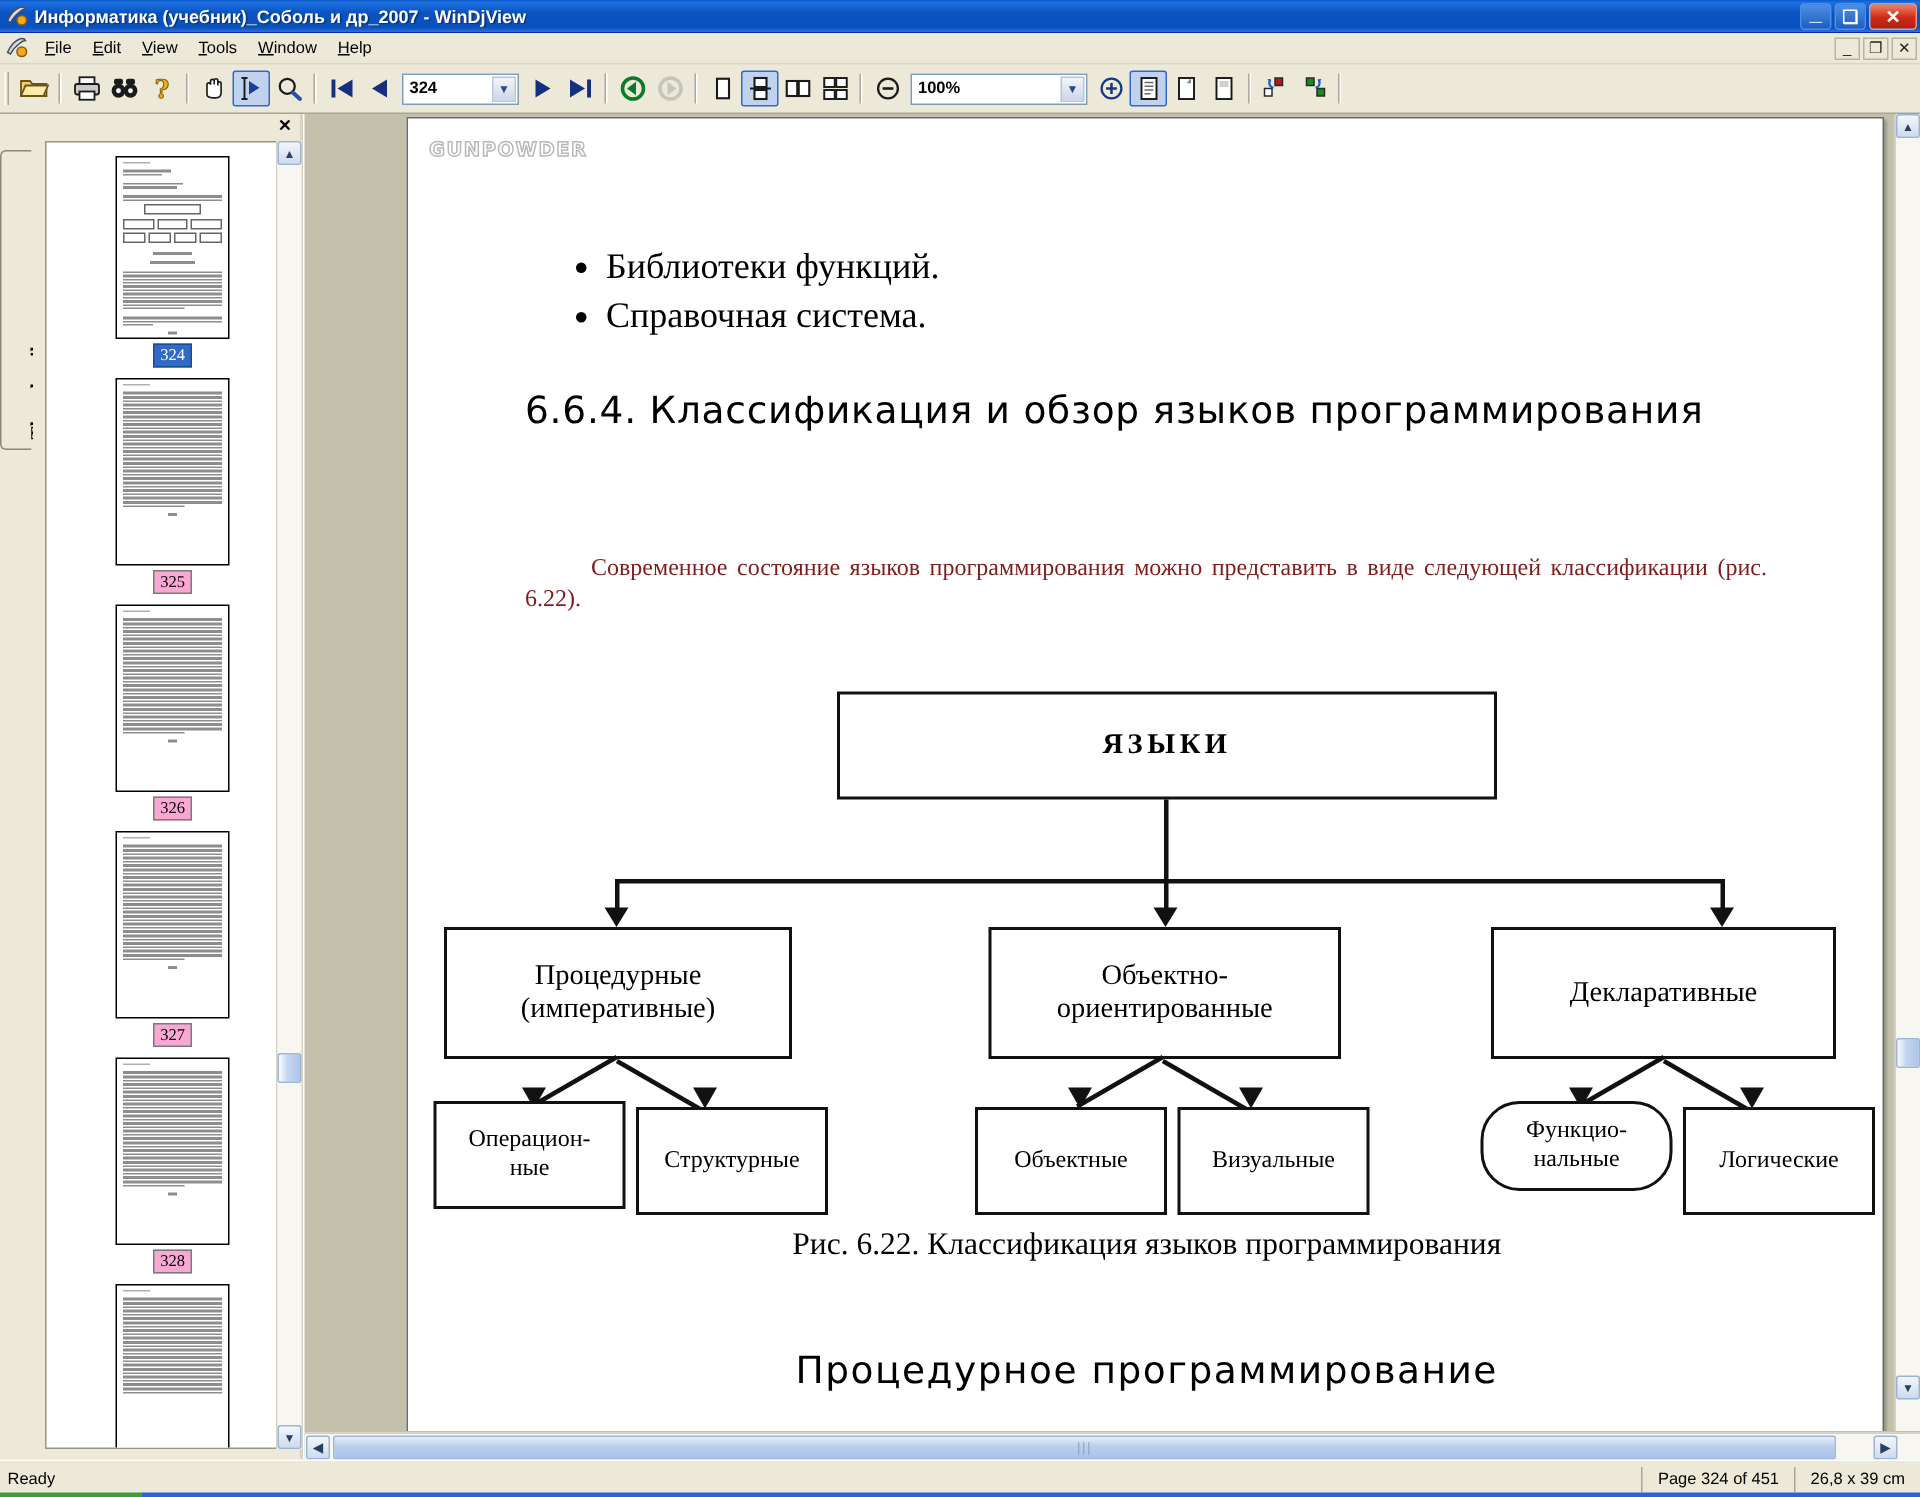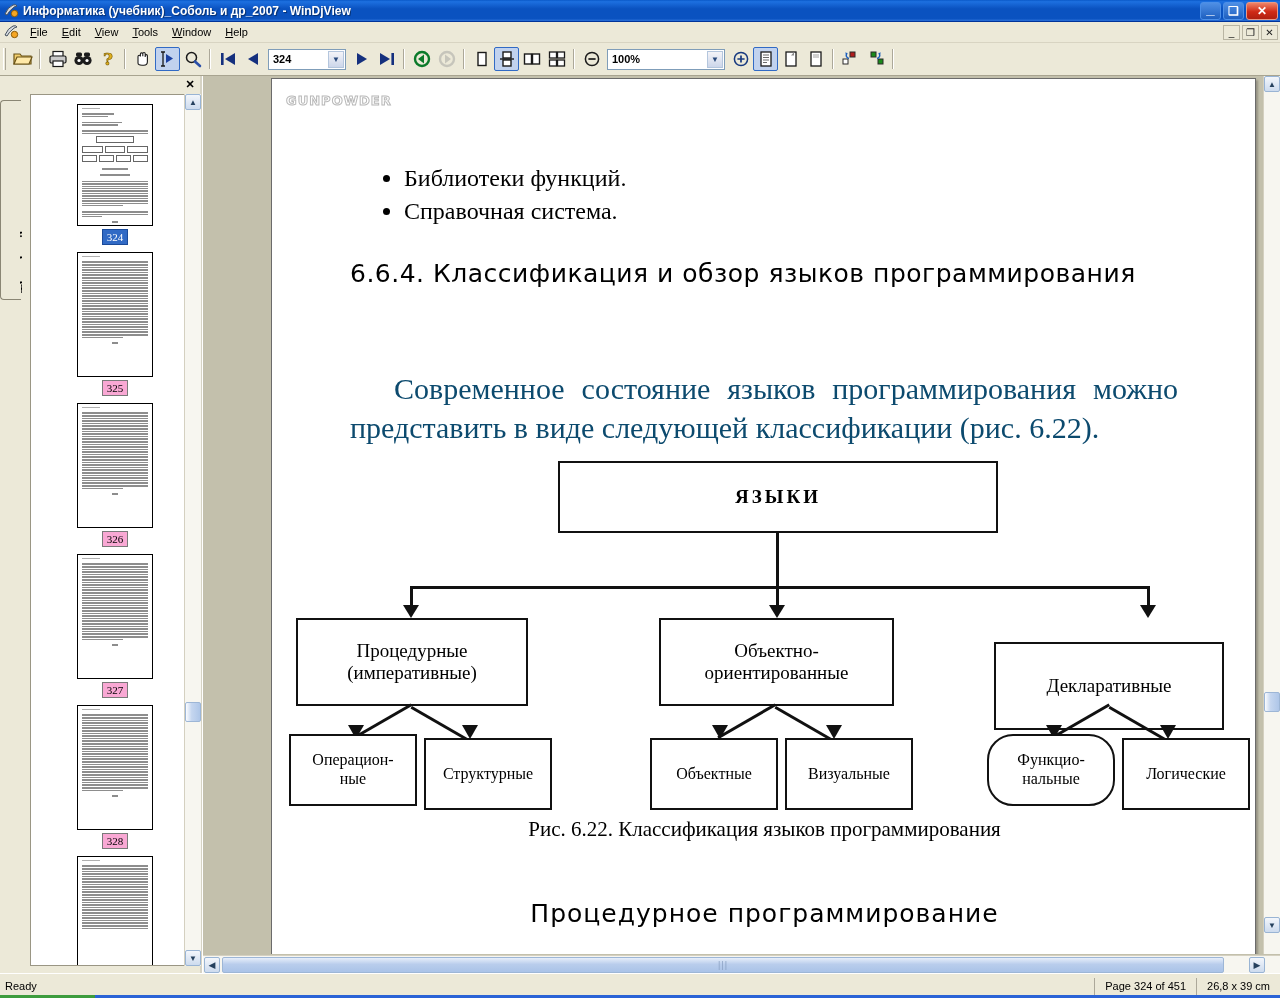--- a/index.html
+++ b/index.html
@@ -192,22 +192,22 @@
     line-height: 1.30; margin-bottom: 2px;
   }
   .bullets { padding-left: 22px; margin:0; }
   h2.sect {
     position: absolute; left: 78px; top: 178px; width: 820px; margin: 0;
     font-family: "DejaVu Sans", sans-serif; font-size: 25px; font-weight: normal;
     letter-spacing: .5px; line-height: 1.36; color: #000;
   }
   p.para {
     position: absolute; left: 78px; top: 290px; width: 828px; margin: 0;
-    font-family: "Liberation Serif", serif; font-size: 30px; line-height: 1.30;
-    text-align: justify; text-indent: 44px; color: #0c4a6e;
+    font-family: "Liberation Serif", serif; font-size: 16px; line-height: 1.30;
+    text-align: justify; text-indent: 44px; color: #7f1d1d;
   }
 
   
   #figure { position: absolute; left: 0px; top: 382px; width: 985px; height: 340px; }
   .nbox {
     position: absolute; border: 2px solid #111; background: #fff;
     display: flex; align-items: center; justify-content: center; text-align: center;
     font-family: "Liberation Serif", serif; color: #000; line-height: 1.18;
   }
   .nbox.root { font-weight: bold; letter-spacing: 3px; font-size: 19px; }
@@ -766,21 +766,21 @@
         <div class="arr" style="left:868px; top:144px;"></div>
 
         <div class="nbox lvl2" style="left:24px; top:157px; width:232px; height:88px; flex-direction:column;">
           <span>Процедурные</span>
           <span>(императивные)</span>
         </div>
         <div class="nbox lvl2" style="left:387px; top:157px; width:235px; height:88px; flex-direction:column;">
           <span>Объектно-</span>
           <span>ориентированные</span>
         </div>
-        <div class="nbox lvl2" style="left:722px; top:157px; width:230px; height:88px;margin-top:24px;">
+        <div class="nbox lvl2" style="left:722px; top:157px; width:230px; height:88px;">
           <span>Декларативные</span>
         </div>
 
         <div class="diag" style="left:140px; top:245px; width:66px; transform:rotate(150deg);"></div>
         <div class="arrd" style="left:76px; top:264px;"></div>
         <div class="diag" style="left:140px; top:245px; width:66px; transform:rotate(30deg);"></div>
         <div class="arrd" style="left:190px; top:264px;"></div>
 
         <div class="diag" style="left:504px; top:245px; width:66px; transform:rotate(150deg);"></div>
         <div class="arrd" style="left:440px; top:264px;"></div>
@@ -798,21 +798,21 @@
         </div>
         <div class="nbox lvl3" style="left:152px; top:277px; width:128px; height:72px;">
           <span>Структурные</span>
         </div>
         <div class="nbox lvl3" style="left:378px; top:277px; width:128px; height:72px;">
           <span>Объектные</span>
         </div>
         <div class="nbox lvl3" style="left:513px; top:277px; width:128px; height:72px;">
           <span>Визуальные</span>
         </div>
-        <div class="nbox lvl3" style="left:715px; top:273px; width:128px; height:72px; flex-direction:column;border-radius:26px;">
+        <div class="nbox lvl3" style="left:715px; top:273px; width:128px; height:60px; flex-direction:column;border-radius:26px;">
           <span>Функцио-</span>
           <span>нальные</span>
         </div>
         <div class="nbox lvl3" style="left:850px; top:277px; width:128px; height:72px;">
           <span>Логические</span>
         </div>
       </div>
 
       <p class="figcap">Рис. 6.22. Классификация языков программирования</p>
       <h3 class="sect2">Процедурное  программирование</h3>

